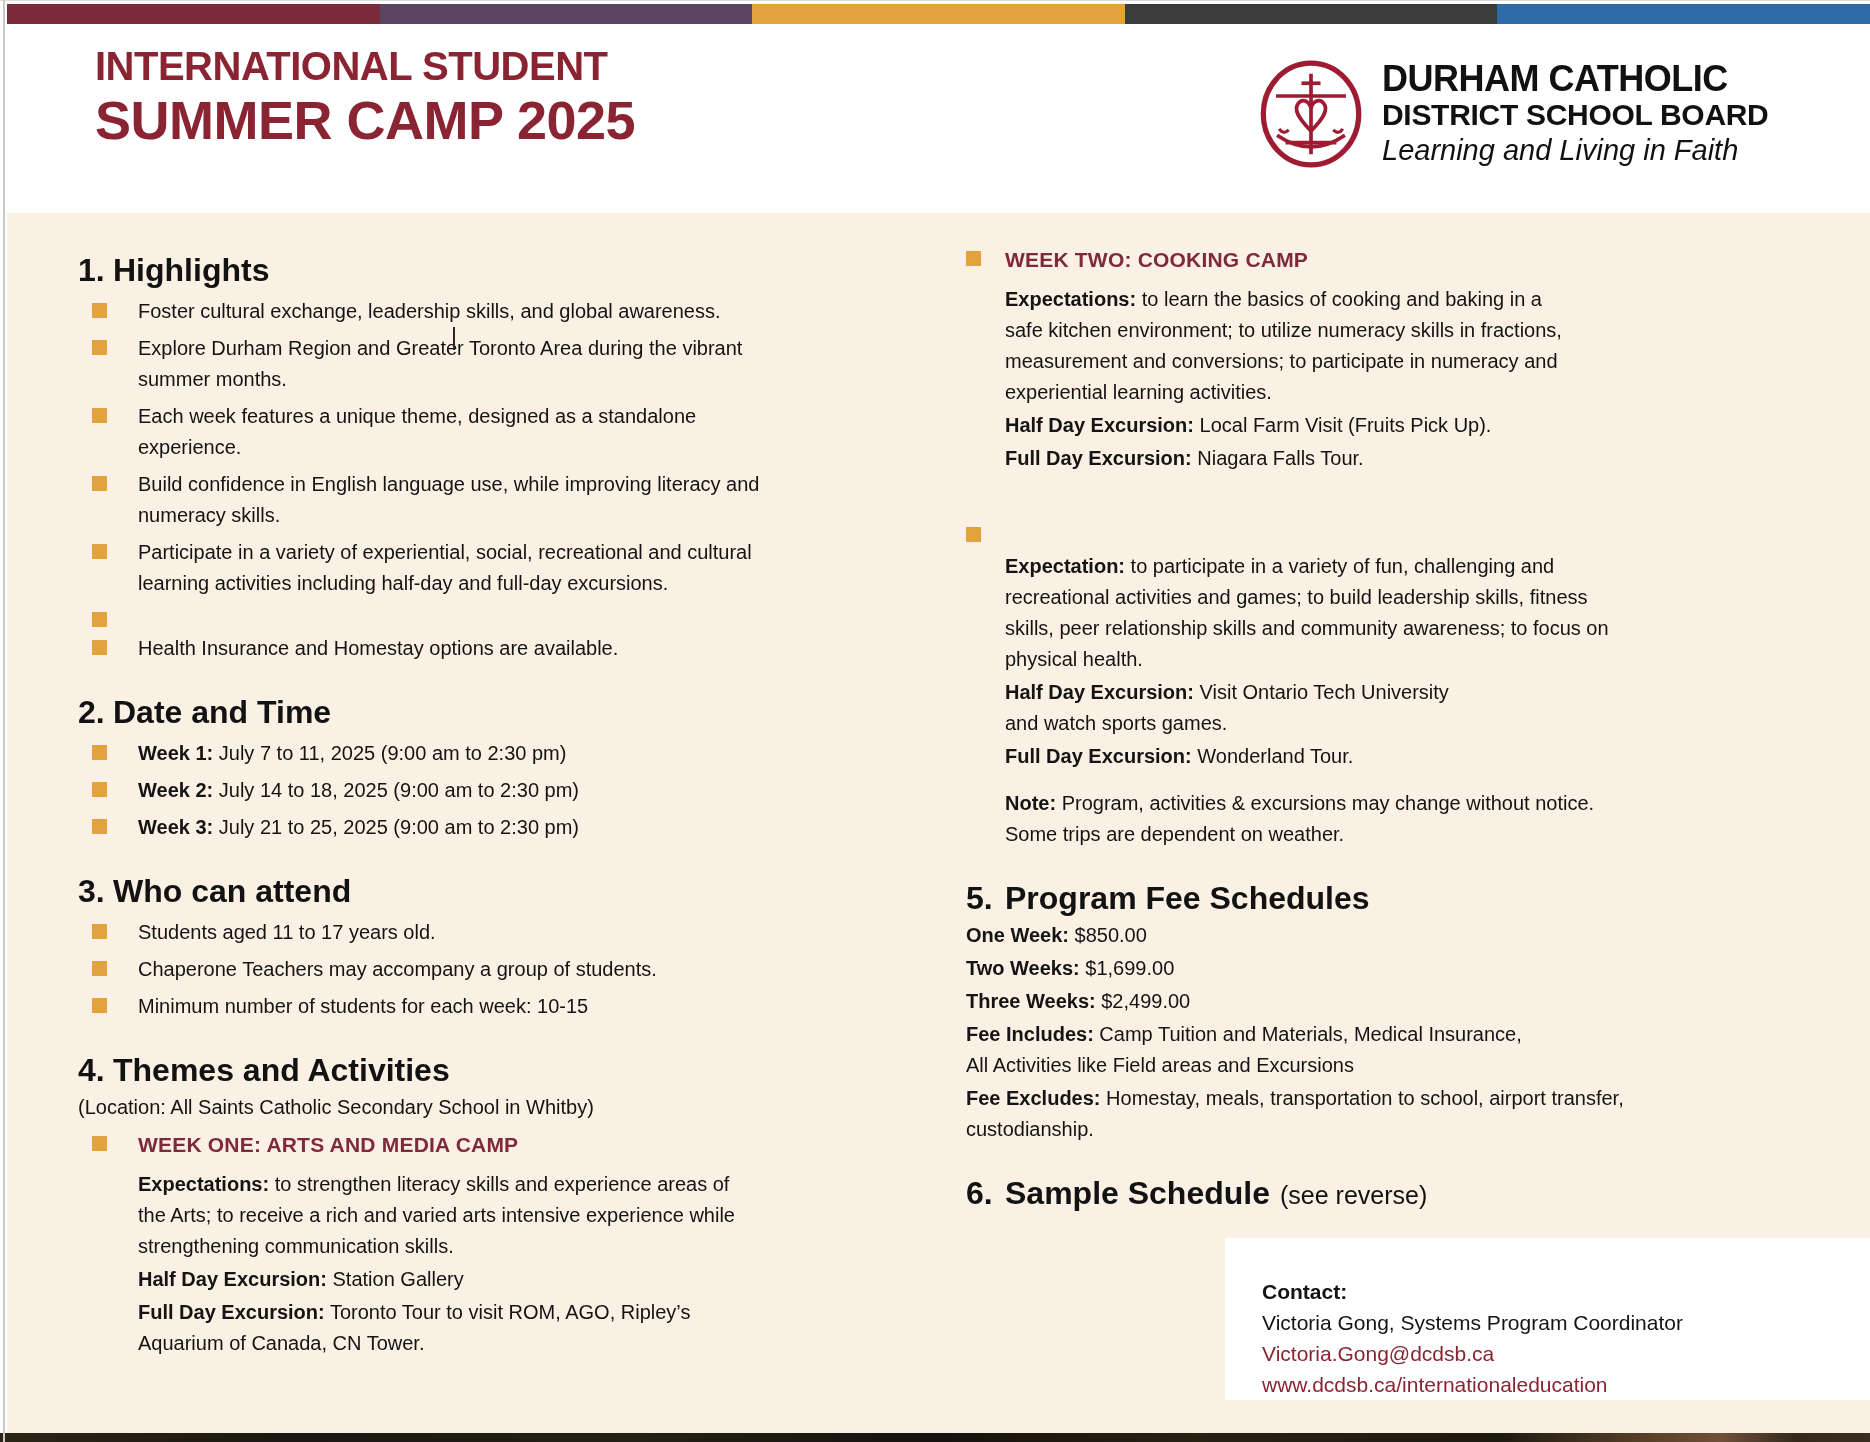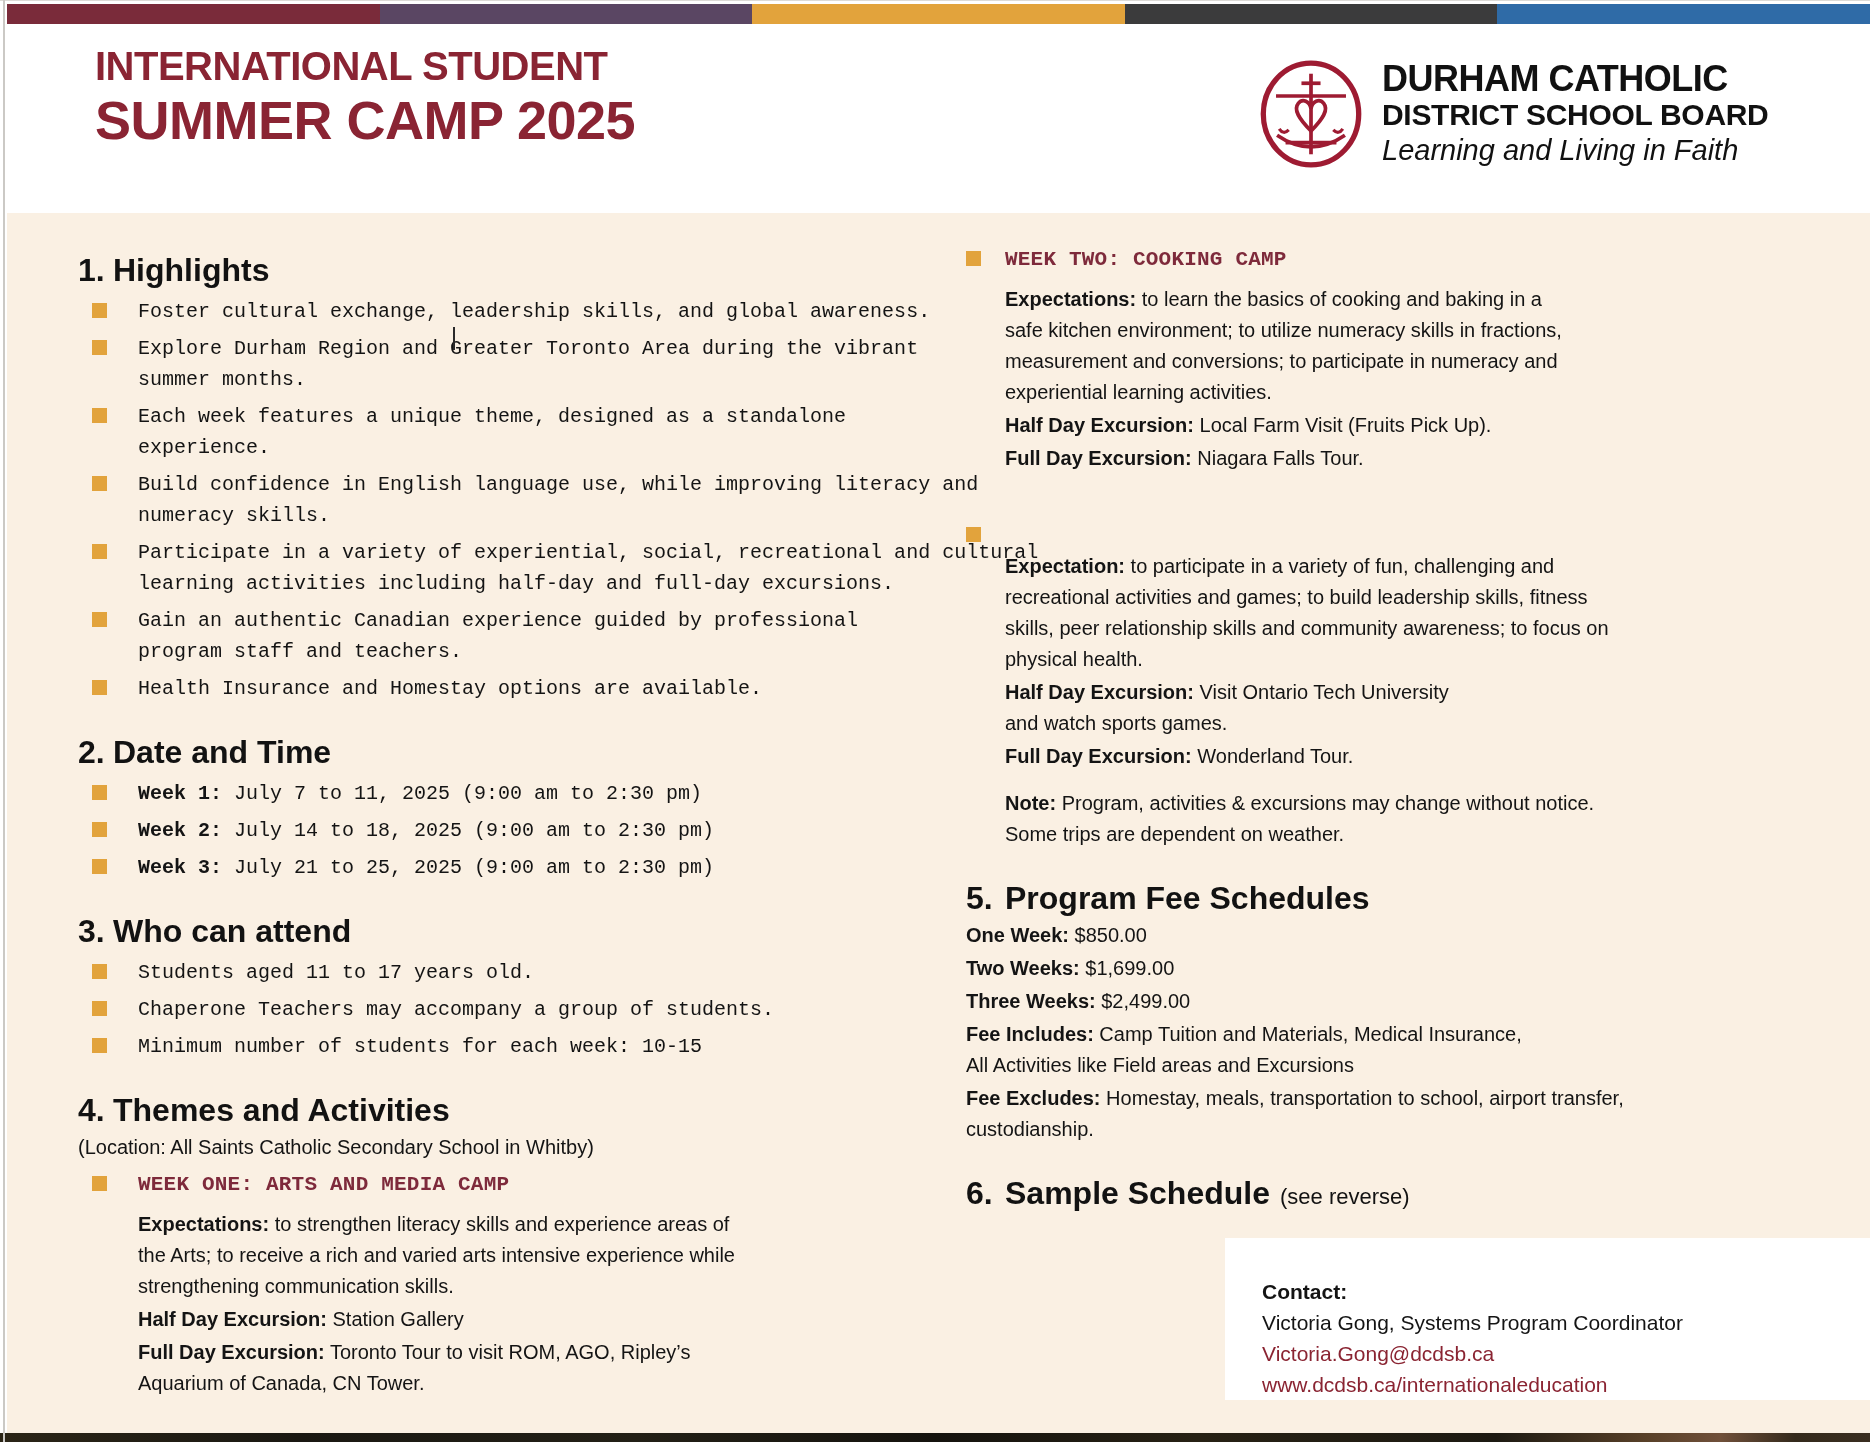--- a/index.html
+++ b/index.html
@@ -43,25 +43,25 @@
   .col-left{left:78px;top:213px;width:760px;}
   .col-right{left:966px;top:213px;width:830px;}
 
   .sec{display:flex;align-items:baseline;font-size:32px;font-weight:700;line-height:40px;
        margin:28px 0 2px 0;color:#121212;}
   .col .sec:first-child{margin-top:37px;}
   .col-right .sec{margin-top:28px;}
   .sec .num{flex:none;}
   .col-left .sec .num{width:35px;}
   .col-right .sec .num{width:39px;}
-  .sec .suffix{font-weight:400;font-size:22px;margin-left:10px;}
+  .sec .suffix{font-weight:400;font-size:25px;margin-left:10px;}
 
   .loc{font-size:20px;line-height:31px;margin:2px 0 6px 0;}
 
-  .bul{display:flex;margin:6px 0 2px 0;font-family:Liberation Mono, monospace;}
+  .bul{display:flex;margin:6px 0 2px 0;}
   .col-left .bul{padding-left:14px;}
   .sq{flex:none;width:15px;height:15px;background:var(--gold);margin-top:7px;}
   .bt{font-size:20px;line-height:31px;}
   .col-left .bt{margin-left:31px;}
   .col-right .bt{margin-left:24px;}
 
   .bul.week{margin-bottom:9px;}
   .col-right .bul.week:first-child{margin-top:31px;}
   .col-right .bul.week:not(:first-child){margin-top:46px;}
   .week .bt{color:var(--week-maroon);font-weight:700;font-size:21px;letter-spacing:0.2px;}
@@ -164,24 +164,20 @@
     </div>
     <div class="bul">
       <span class="sq"></span>
       <div class="bt">
         <div class="ln"><span>Participate in a variety of experiential, social, recreational and cultural</span></div>
         <div class="ln"><span>learning activities including half-day and full-day excursions.</span></div>
       </div>
     </div>
     <div class="bul">
       <span class="sq"></span>
-      <div class="bt">
-        <div class="ln"><span>Gain an authentic Canadian experience guided by professional</span></div>
-        <div class="ln"><span>program staff and teachers.</span></div>
-      </div>
     </div>
     <div class="bul">
       <span class="sq"></span>
       <div class="bt">
         <div class="ln"><span>Health Insurance and Homestay options are available.</span></div>
       </div>
     </div>
     <div class="sec">
       <span class="num">2.</span>
       <span class="title">Date and Time</span>

